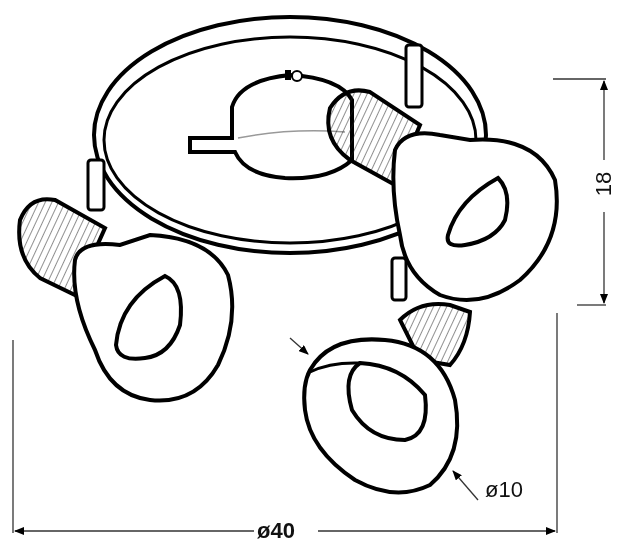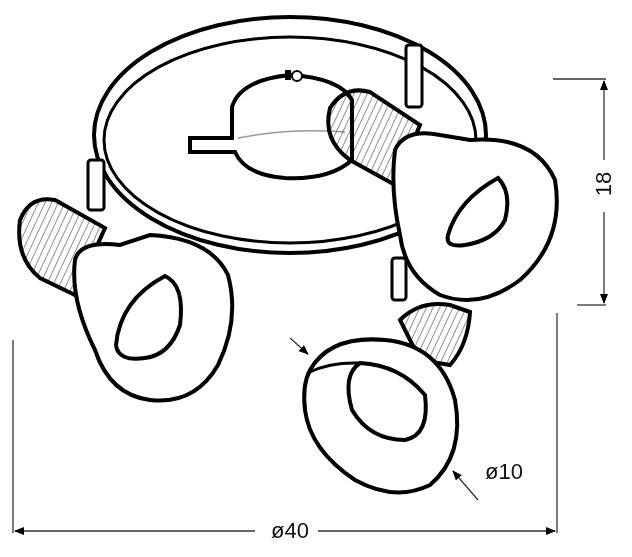--- a/index.html
+++ b/index.html
@@ -1,21 +1,21 @@
 <!DOCTYPE html>
 <html><head>
   <meta charset="utf-8">
   <style>
     html, body { margin: 0; padding: 0; background: #ffffff; }
     body { width: 632px; height: 557px; position: relative; overflow: hidden; font-family: "Liberation Sans", sans-serif; }
     svg.drawing { position: absolute; left: 0; top: 0; }
     .dim-label { position: absolute; font-family: "Liberation Sans", sans-serif; color: #111; font-size: 22px; line-height: 1; background: #fff; padding: 0 3px; }
-    #lbl-width { left: 268px; top: 520px; }
+    #lbl-width { left: 254px; top: 520px; font-weight: bold; }
     #lbl-height { left: 588px; top: 173px; transform: rotate(-90deg); transform-origin: center; padding: 0 4px; }
-    #lbl-spot { left: 482px; top: 461px; background: transparent; }
+    #lbl-spot { left: 482px; top: 479px; background: transparent; }
   </style>
 </head>
 <body>
 
 <svg class="drawing" width="632" height="557" viewBox="0 0 632 557" xmlns="http://www.w3.org/2000/svg">
   <defs>
     <marker id="arrowhead" markerWidth="10" markerHeight="8" refX="9" refY="4" orient="auto" markerUnits="userSpaceOnUse">
       <path d="M0,0 L10,4 L0,8 Z" fill="#000"></path>
     </marker>
     <pattern id="wood" width="6" height="6" patternUnits="userSpaceOnUse" patternTransform="rotate(25)">

